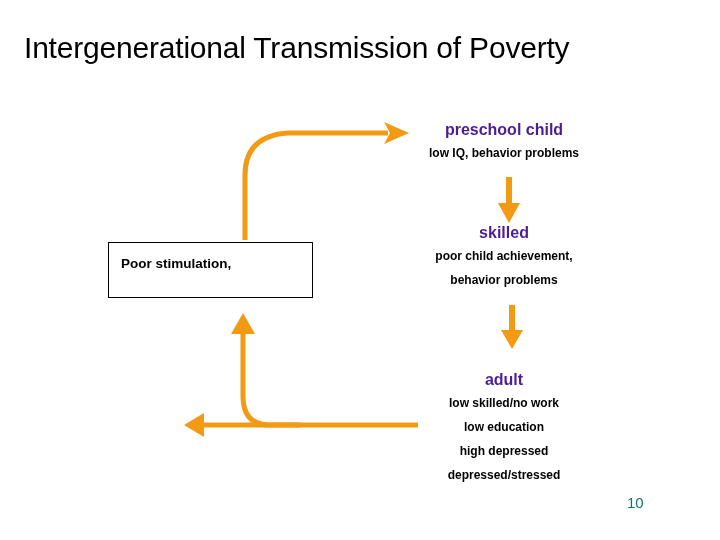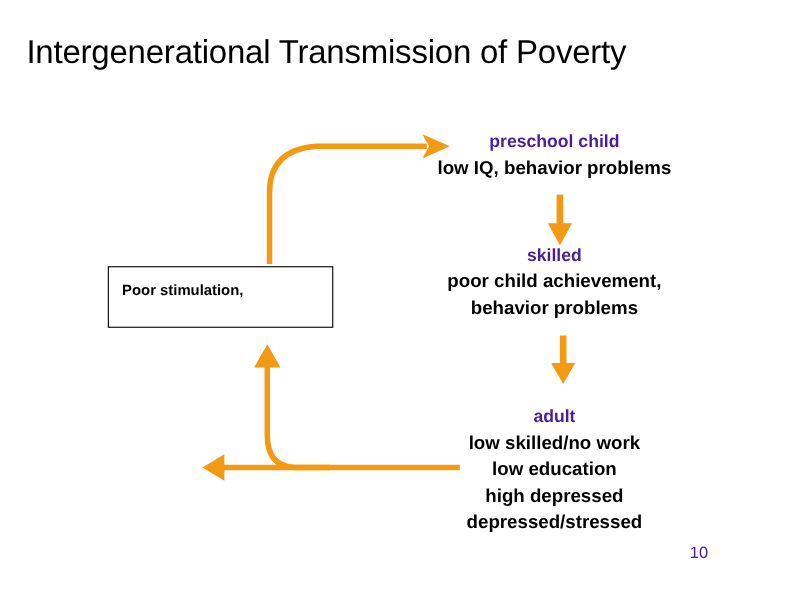--- a/index.html
+++ b/index.html
@@ -48,21 +48,21 @@
   }
   .node-box .line {
     font-size: 13.5px;
     font-weight: bold;
     color: #000000;
     line-height: 27px;
     white-space: nowrap;
   }
 
   #box-stimulation {
-    left: 98px;
+    left: 108px;
     top: 242px;
     width: 205px;
     height: 56px;
   }
   #box-economy {
     left: 48px;
     top: 406px;
     width: 135px;
     height: 57px;
   }
@@ -74,38 +74,38 @@
     width: 250px;
   }
   .stage-title {
     font-size: 16px;
     font-weight: bold;
     color: #4c1d95;
     line-height: 22px;
     white-space: nowrap;
   }
   .stage-line {
-    font-size: 17px;
+    font-size: 12px;
     font-weight: bold;
     color: #000000;
     line-height: 24px;
     white-space: nowrap;
   }
 
   #stage-preschool { left: 379px; top: 119px; }
   #stage-school    { left: 379px; top: 222px; }
   #stage-adult     { left: 379px; top: 369px; }
 
   #page-number {
     position: absolute;
     left: 627px;
     top: 494px;
     font-size: 15px;
     font-weight: 400;
-    color: #4c1d95;
+    color: #0f766e;
   }
 </style>
 </head>
 <body>
 
 <div id="slide">
 
   <div id="slide-title">Intergenerational Transmission of Poverty</div>
 
   <svg id="arrows" viewBox="0 0 720 540" width="720" height="540" aria-hidden="true">

